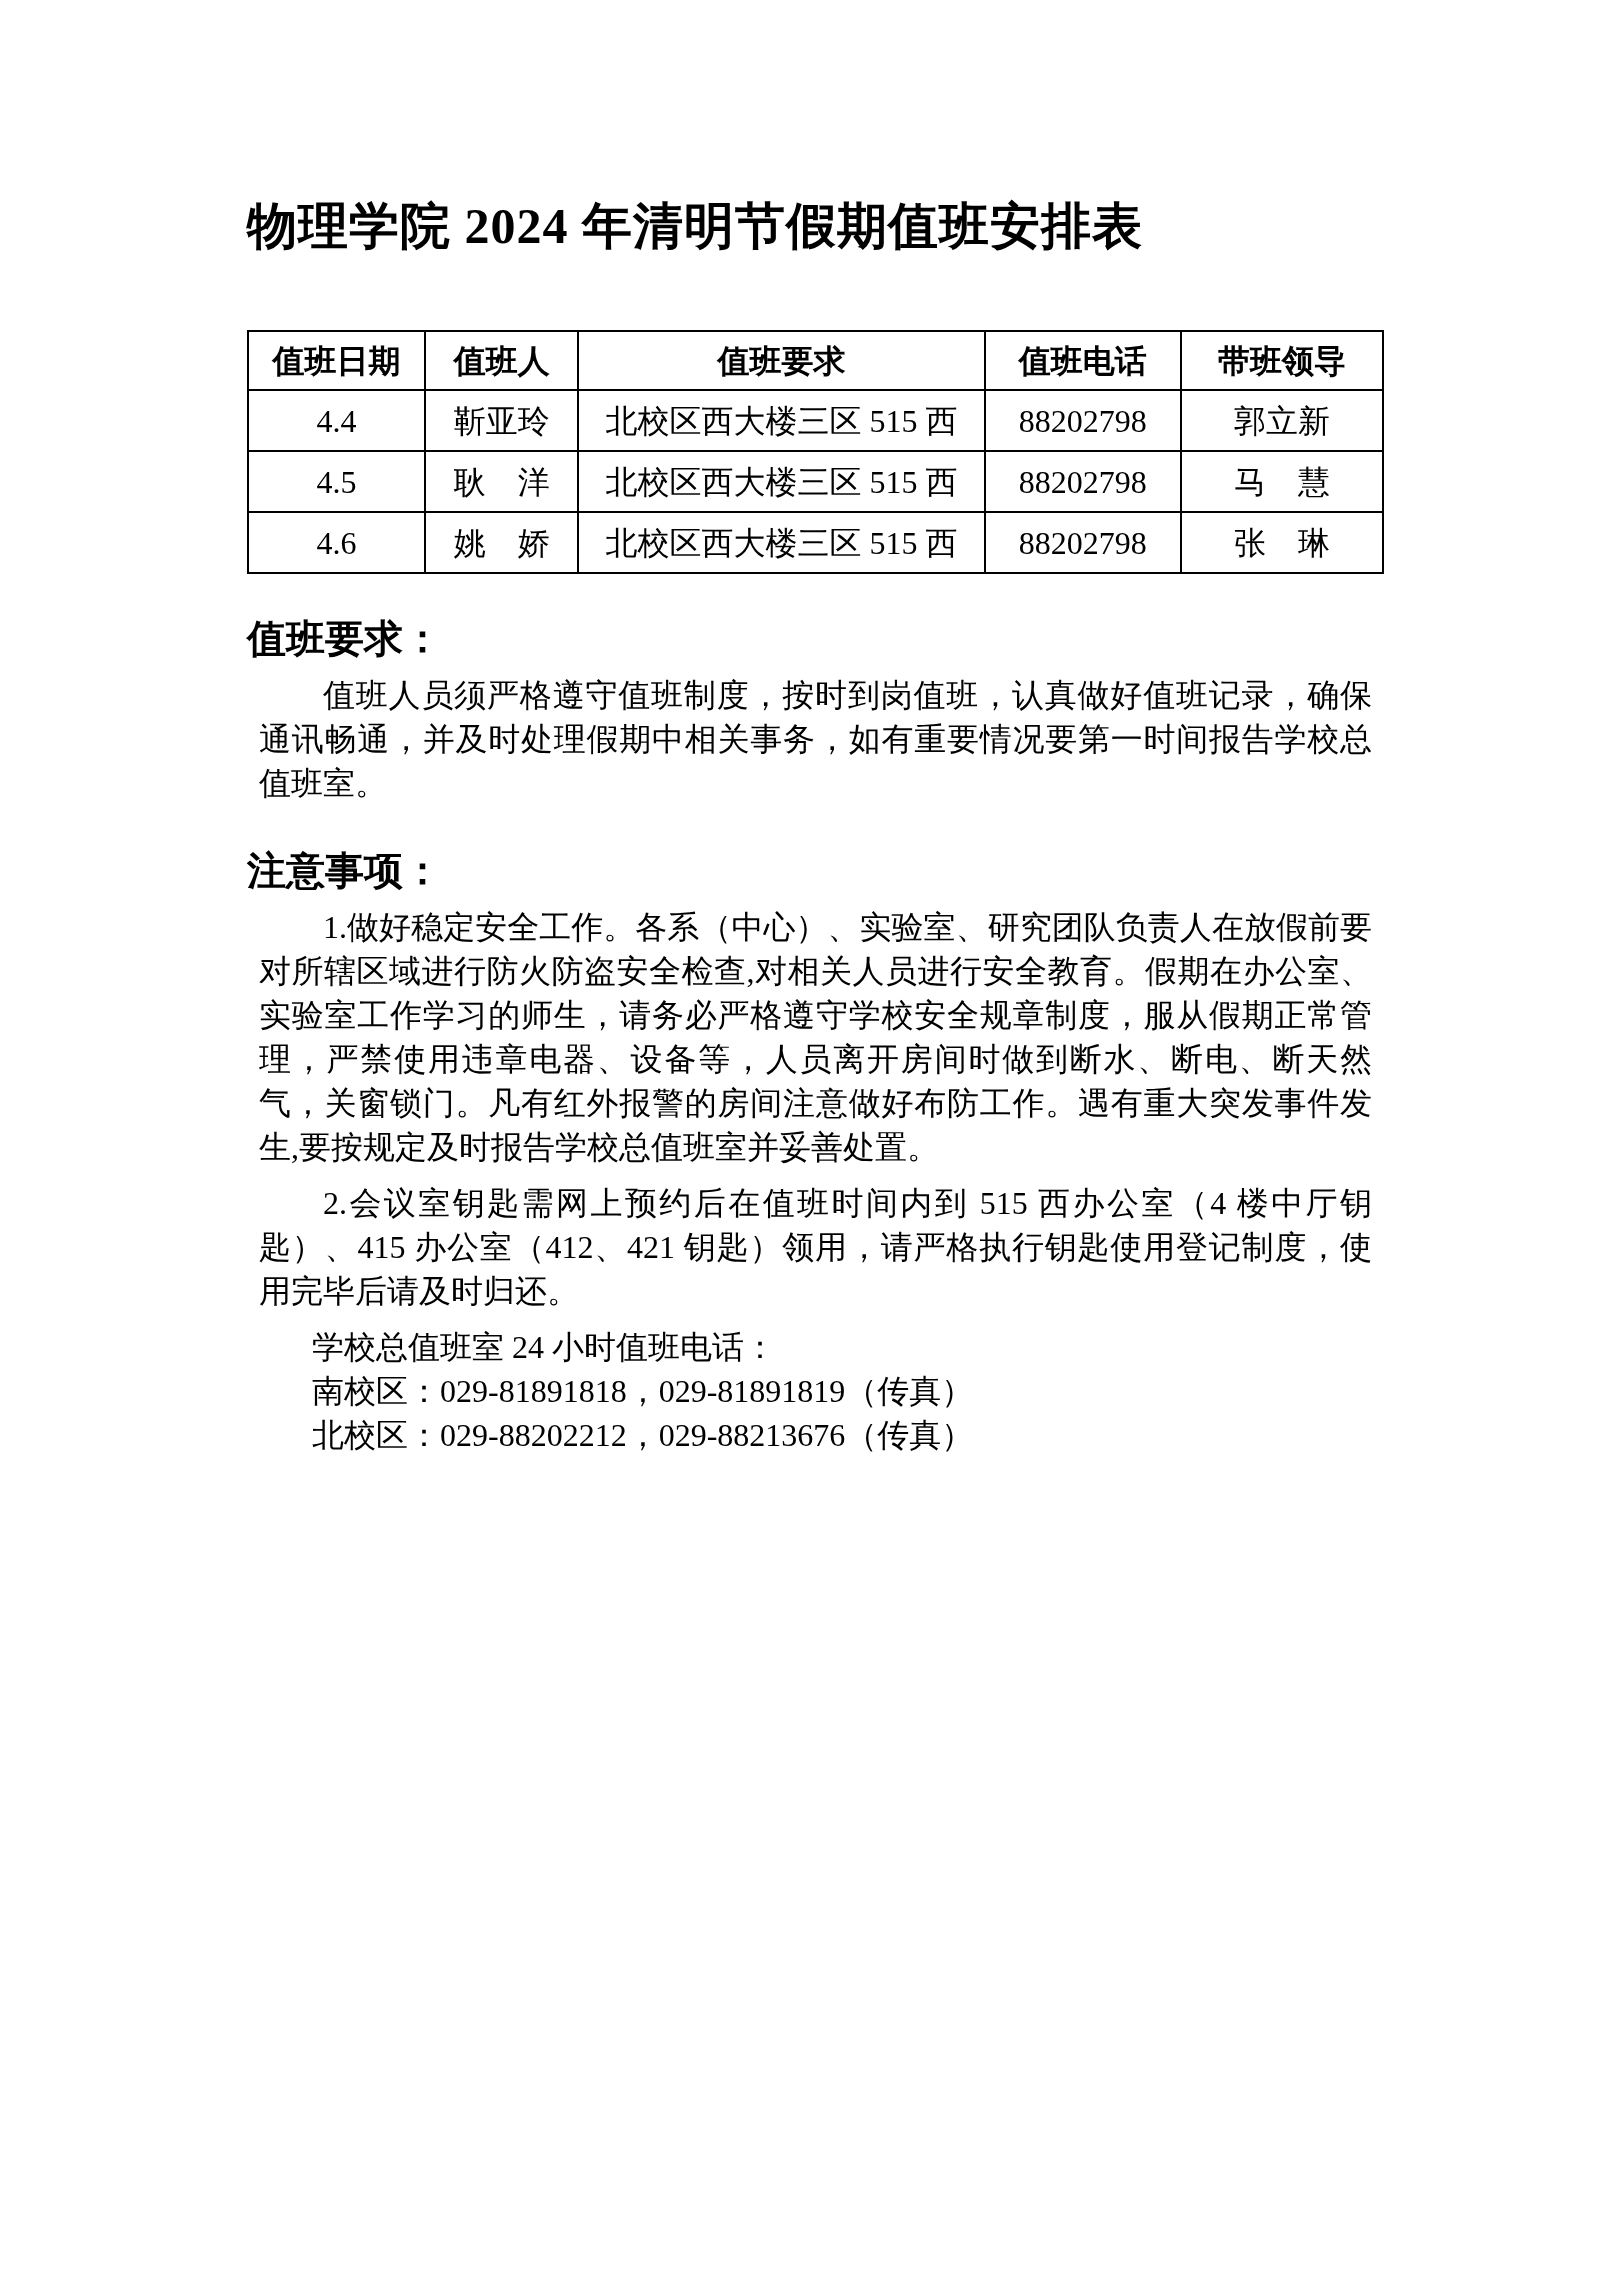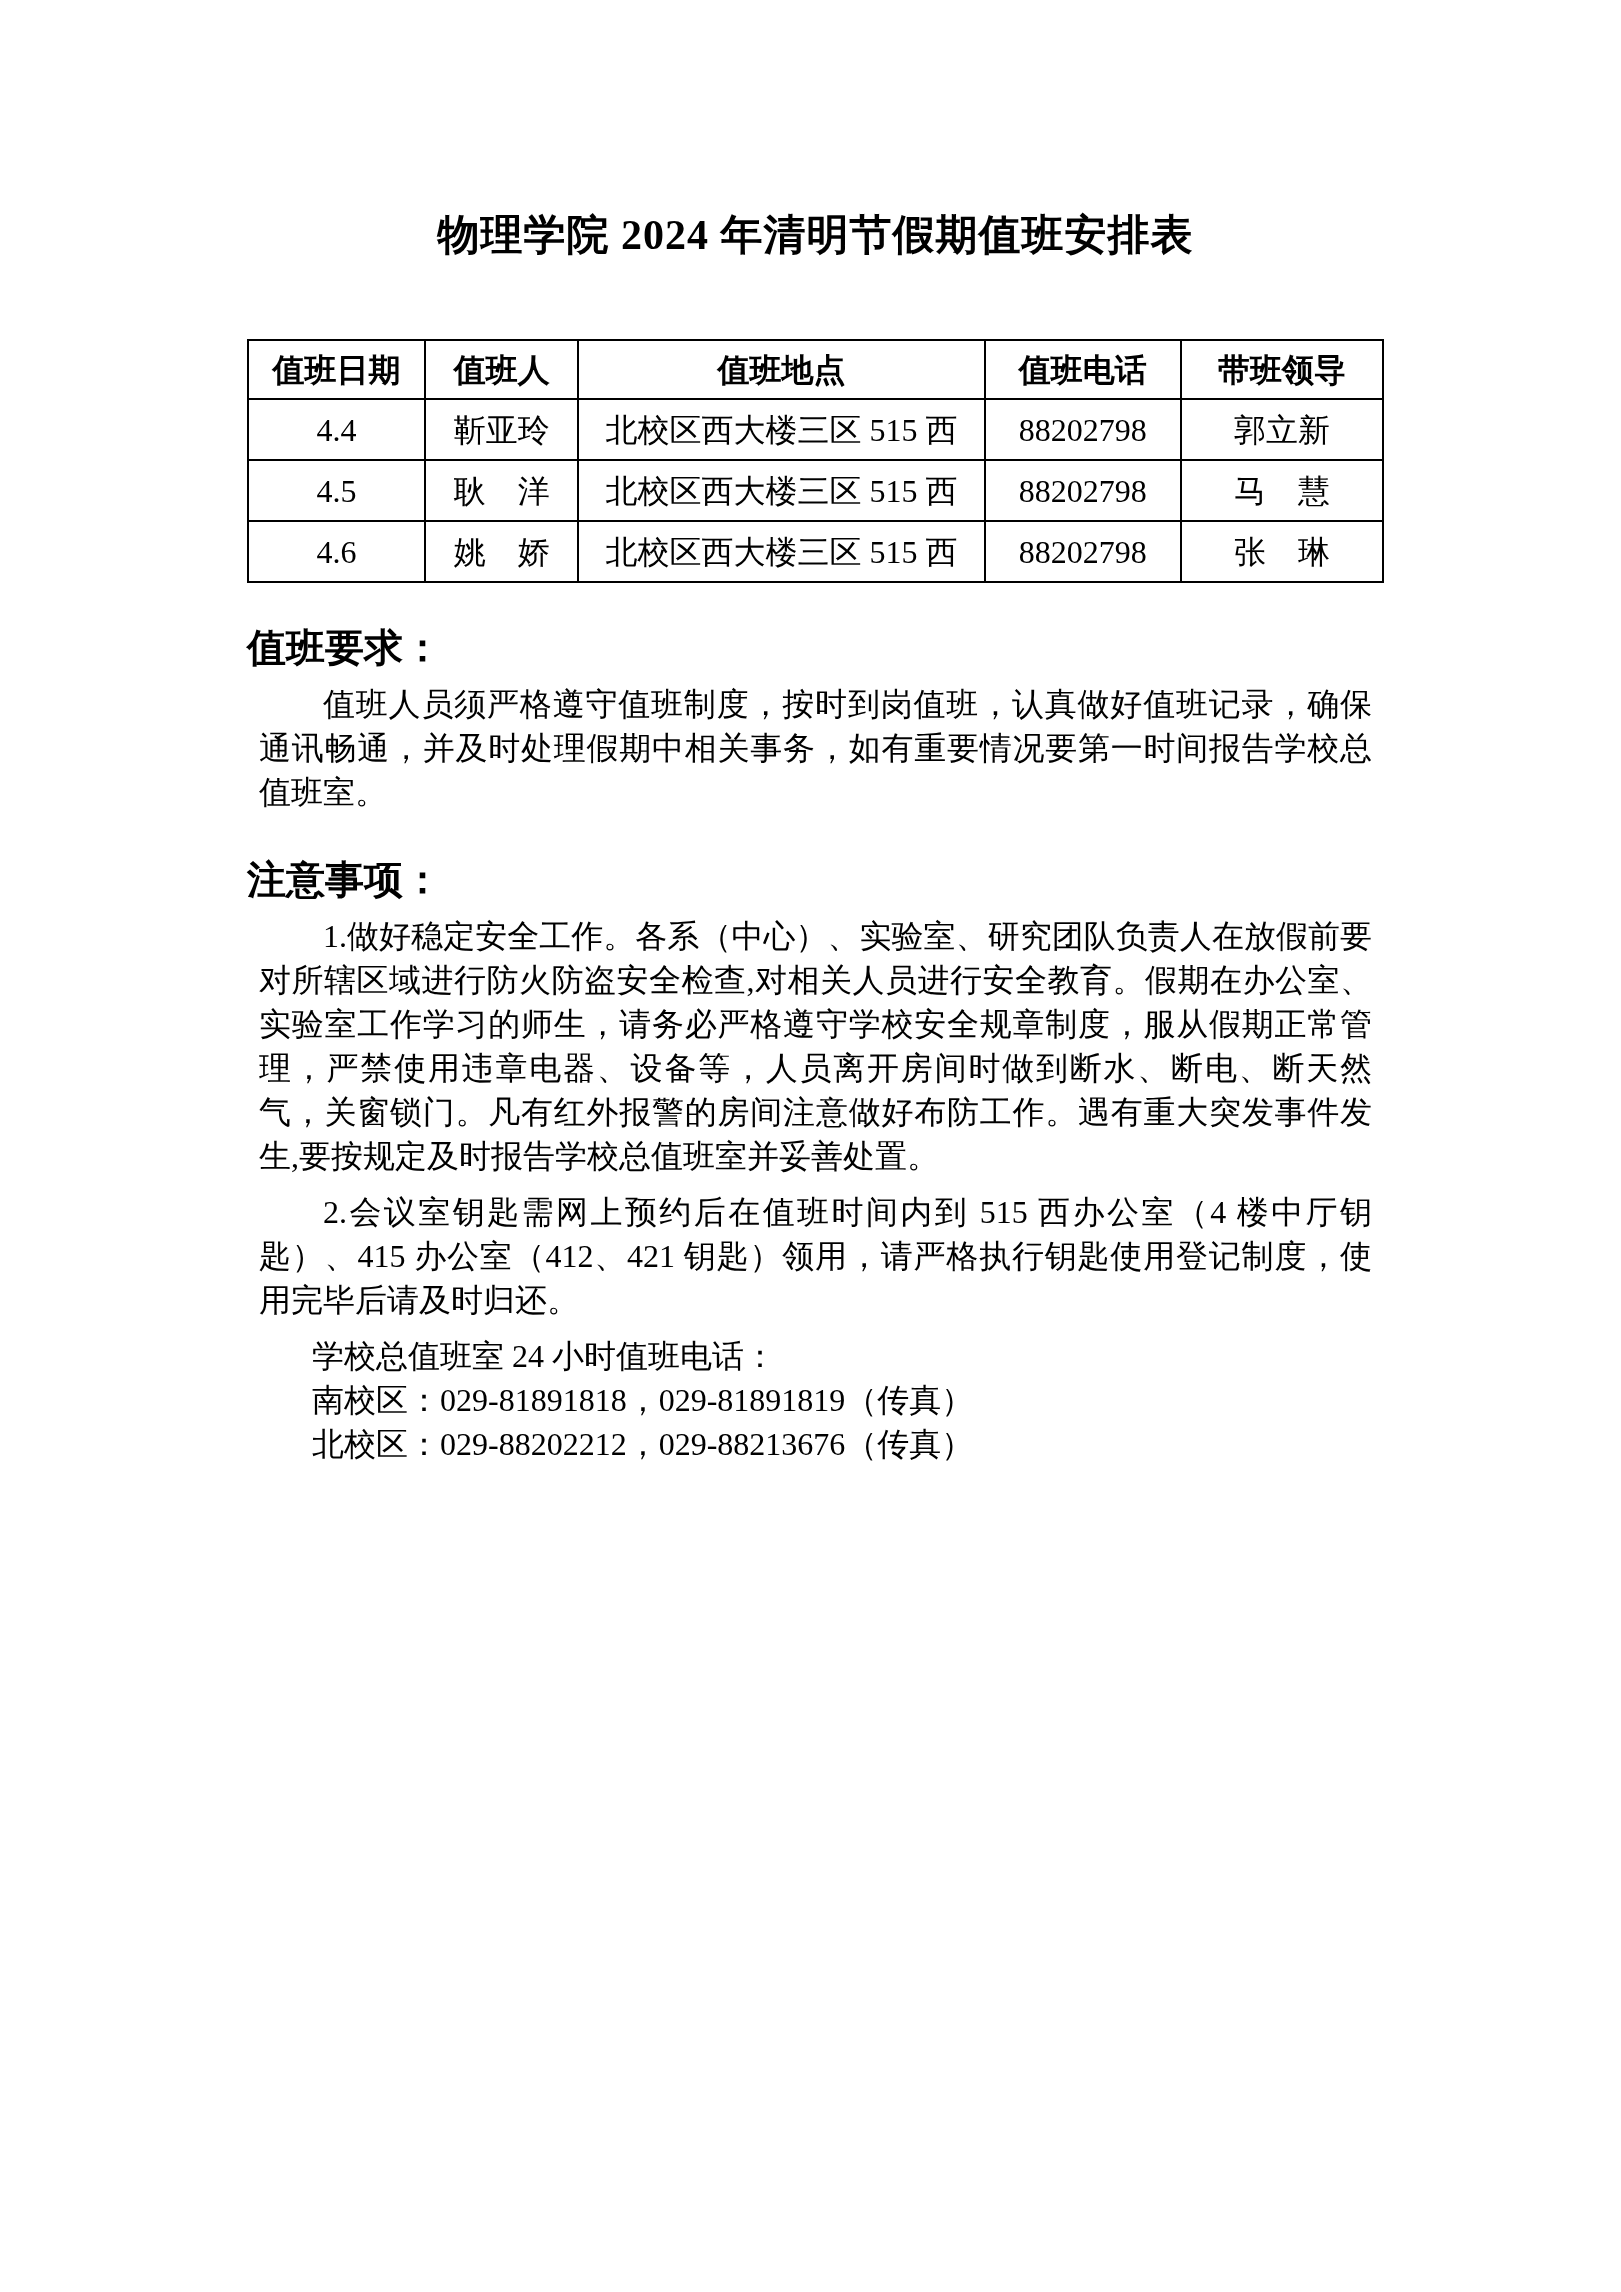--- a/index.html
+++ b/index.html
@@ -10,23 +10,22 @@
     font-family: "Liberation Serif", "DejaVu Serif", serif;
   }
   .page {
     box-sizing: border-box;
     width: 1621px; height: 2293px;
     padding: 201px 237px 0 247px;
     font-size: 32px;
     line-height: 44px;
   }
   .doc-title {
-    margin: 9px;
-    text-align: center;
-    font-size: 42px;
+    margin: 0;
+    font-size: 50px;
     line-height: 51px;
     font-weight: bold;
     letter-spacing: 1px;
   }
   table.duty-table {
     width: 100%;
     border-collapse: collapse;
     table-layout: fixed;
     margin-top: 78px;
   }
@@ -68,21 +67,21 @@
       <col style="width:15.6%">
       <col style="width:13.5%">
       <col style="width:35.8%">
       <col style="width:17.3%">
       <col style="width:17.8%">
     </colgroup>
     <thead>
       <tr>
         <th>值班日期</th>
         <th>值班人</th>
-        <th>值班地点</th>
+        <th>值班要求</th>
         <th>值班电话</th>
         <th>带班领导</th>
       </tr>
     </thead>
     <tbody>
       <tr>
         <td>4.4</td>
         <td>靳亚玲</td>
         <td>北校区西大楼三区 515 西</td>
         <td>88202798</td>

